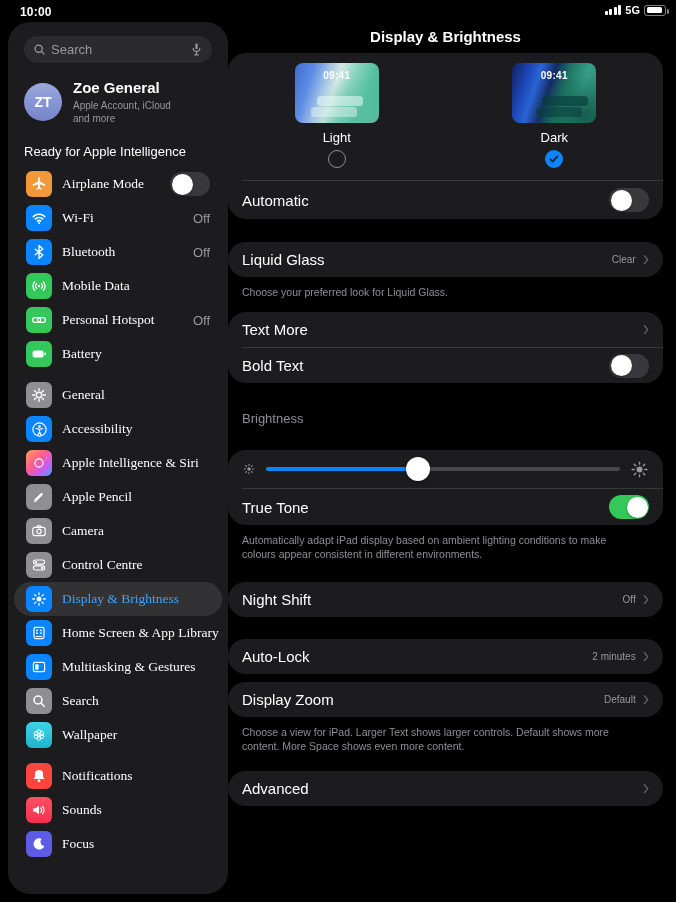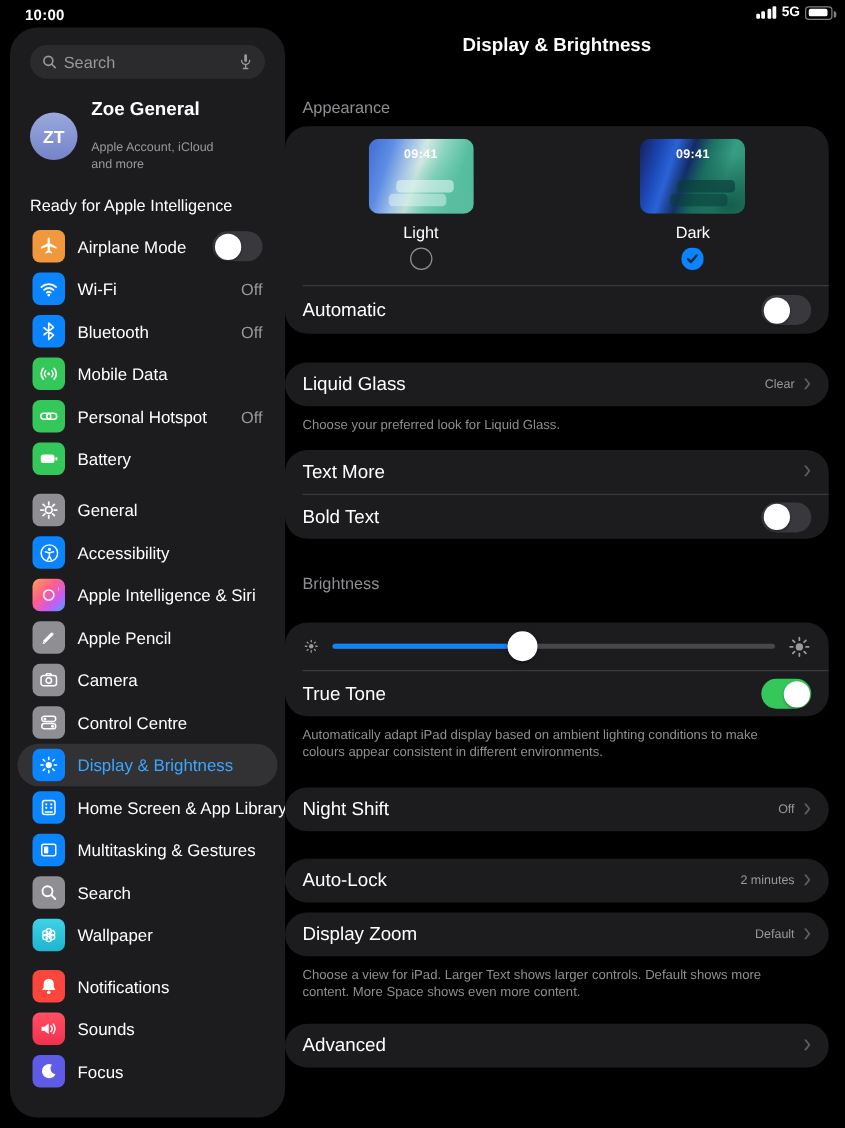--- a/index.html
+++ b/index.html
@@ -21,28 +21,28 @@
   .sidebar { position:absolute; left:8px; top:22px; width:220px; height:872px;
     background:#1c1c1e; border-radius:22px; padding:14px 0 10px 0; overflow:hidden; }
   .search { margin:0 16px; height:27px; background:#2b2b2d; border-radius:14px;
     display:flex; align-items:center; padding:0 9px; gap:5px; }
   .search .ph { flex:1; color:#98989d; font-size:13px; }
   .profile { display:flex; align-items:center; gap:11px; margin:16px 16px 0 16px; }
   .avatar { width:38px; height:38px; border-radius:50%; flex:0 0 auto;
     background:linear-gradient(180deg,#9aa8dd 0%, #7584c9 100%);
     display:flex; align-items:center; justify-content:center; font-size:14px; font-weight:700; color:#fff; }
   .p-name { font-size:15px; font-weight:700; line-height:1.2; }
-  .p-sub { font-size:10px; color:#98989d; line-height:1.3; margin-top:15px; width:110px; }
+  .p-sub { font-size:10px; color:#98989d; line-height:1.3; margin-top:2px; width:110px; }
   .banner { margin:19px 16px 8px 16px; font-size:13px; }
 
   .nav { margin-top:2px; }
   .row { height:34px; margin:0 6px; padding:0 12px; border-radius:17px;
     display:flex; align-items:center; gap:10px; }
   .row.gap { margin-top:7px; }
-  .row .lbl { font-size:13.5px; flex:1; white-space:nowrap; }
+  .row .lbl { font-size:13.5px; flex:1; white-space:nowrap;font-family:Liberation Serif, serif; }
   .row .det { font-size:13px; color:#98989d; }
   .row.sel { background:#323235; }
   .row.sel .lbl { color:#3da5ff; }
 
   .appicon { width:26px; height:26px; border-radius:6px; flex:0 0 auto;
     display:flex; align-items:center; justify-content:center; }
 
   
   .toggle { width:40px; height:24px; border-radius:12px; background:#39393d; position:relative; flex:0 0 auto; }
   .toggle .knob { position:absolute; top:1.5px; left:1.5px; width:21px; height:21px;
@@ -344,21 +344,20 @@
       <span class="lbl">Focus</span>
     </div>
 
   </div>
 </div>
 
 <div class="main">
 
   <div class="m-title">Display &amp; Brightness</div>
 
-  <div class="sec" style="margin-top:33px">Appearance</div>
 
   <div class="card" style="margin-top:8px">
     <div class="ap-thumbs">
       <div class="ap-col">
         <div class="thumb light">
           <div class="t-time">09:41</div>
           <div class="w1"></div>
             <div class="w2"></div>
         </div>
         <div class="ap-lbl">Light</div>

